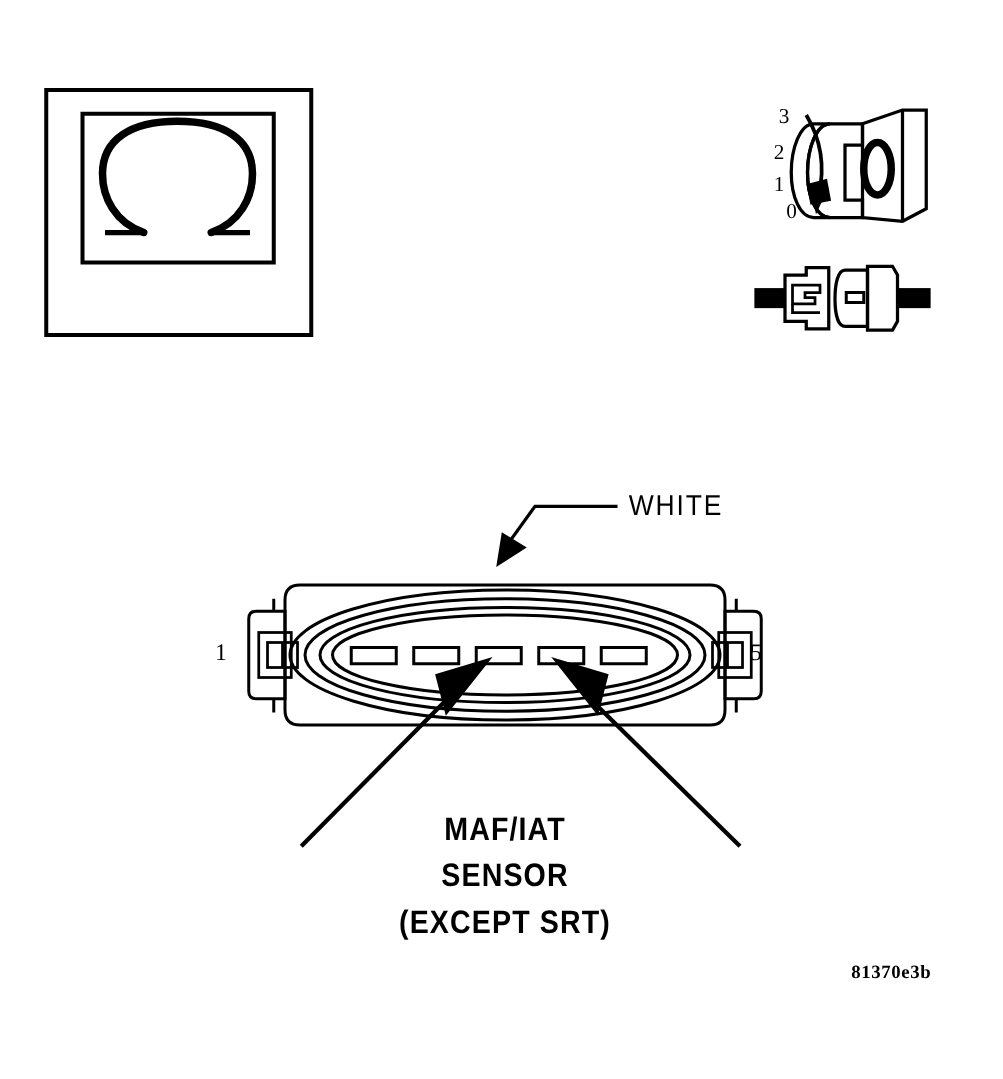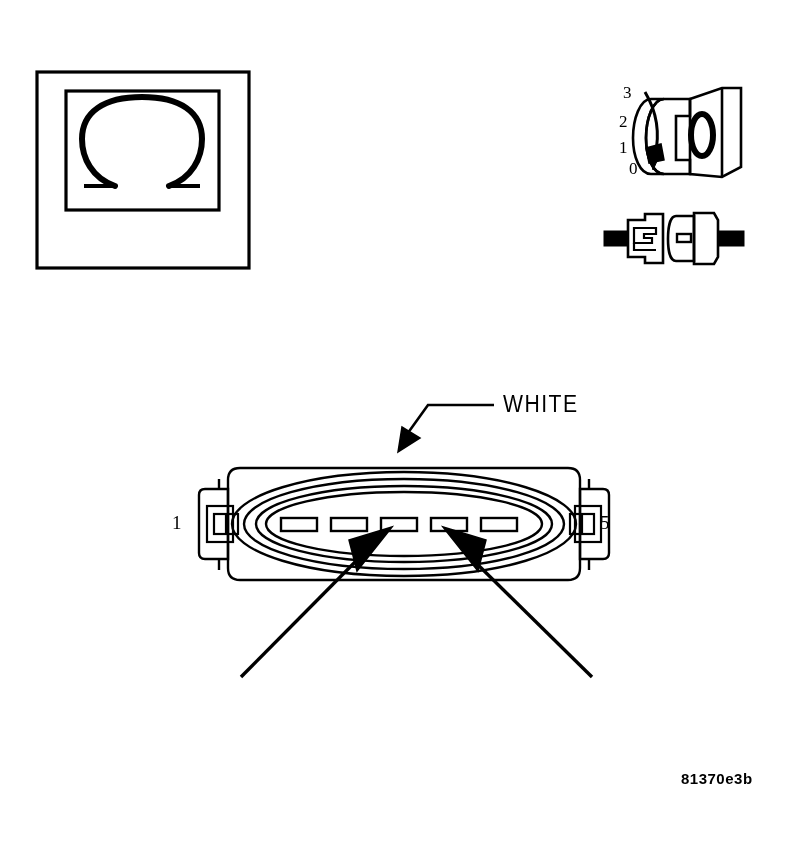--- a/index.html
+++ b/index.html
@@ -61,21 +61,21 @@
     font-family: "Liberation Sans Narrow", "Liberation Sans", sans-serif;
     font-weight: 700;
     font-size: 26px;
     letter-spacing: 1px;
     text-align: center;
     transform: scaleX(0.88);
     transform-origin: center center;
   }
   
   .figure-code {
-    font-family: Liberation Sans, sans-serif;
+    font-family: Liberation Serif, serif;
     font-size: 15px;
     font-weight: 700;
     letter-spacing: 0.5px;
   }
 </style>
 </head>
 <body>
 
 <div id="figure-root">
 
@@ -192,16 +192,21 @@
   <div class="txt scale-digit" style="left:623px; top:84px;">3</div>
   <div class="txt scale-digit" style="left:619px; top:113px;">2</div>
   <div class="txt scale-digit" style="left:619px; top:139px;">1</div>
   <div class="txt scale-digit" style="left:629px; top:160px;">0</div>
 
   <div class="txt callout-white" style="left:503px; top:393px;">WHITE</div>
 
   <div class="txt pin-number" style="left:172px; top:513px;">1</div>
   <div class="txt pin-number" style="left:600px; top:513px;">5</div>
 
+  <div style="position:absolute; left:242px; top:648px; width:324px;">
+    <div class="label-bold">MAF/IAT</div>
+    <div class="label-bold" style="margin-top:6px;">SENSOR</div>
+    <div class="label-bold" style="margin-top:6px;">(EXCEPT SRT)</div>
+  </div>
 
   <div class="txt figure-code" style="left:681px; top:771px;">81370e3b</div>
 
 </div>
 
 </body></html>

